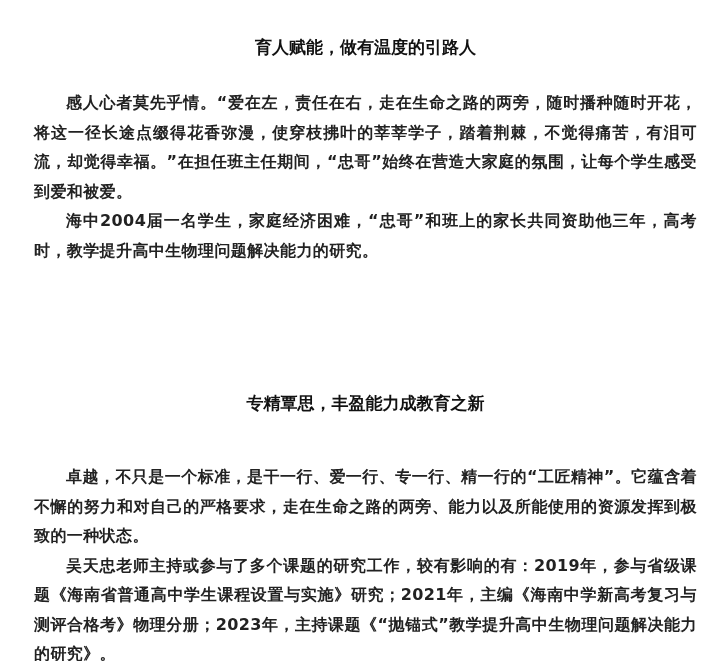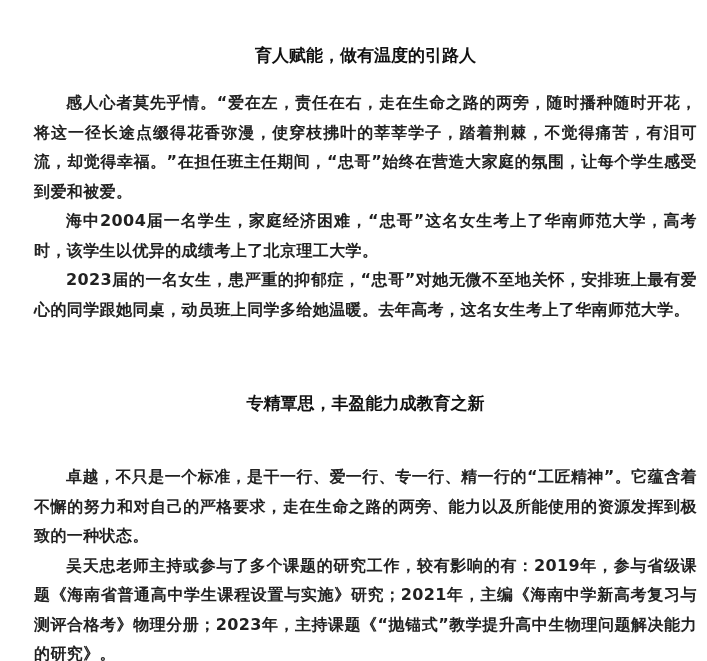--- a/index.html
+++ b/index.html
@@ -6,40 +6,39 @@
     body {
       width: 707px; height: 661px; overflow: hidden; position: relative;
       font-family: "DejaVu Sans", sans-serif;
       color: #222222;
     }
     .article { position: absolute; left: 34px; top: 0; width: 663px; }
     .heading {
       text-align: center; font-weight: bold; font-size: 17px; color: #111111;
       margin: 0; height: 30px; line-height: 30px;
     }
-    .h1 { position: absolute; left: 0; width: 663px; top: 32px; margin-top: 8px; }
+    .h1 { position: absolute; left: 0; width: 663px; top: 32px; }
     .h2 { position: absolute; left: 0; width: 663px; top: 388px; }
     .section { position: absolute; left: 0; width: 663px; font-weight: bold; }
     .s1 { top: 88px; }
     .s2 { top: 462px; }
     p.para {
       margin: 0; font-size: 16px; line-height: 29.5px;
       text-indent: 2em; text-align: justify; letter-spacing: 0.4px;
       word-break: break-all;
     }
   </style>
 </head>
 <body>
 
 <div class="article">
   <h2 class="heading h1">育人赋能，做有温度的引路人</h2>
   <div class="section s1">
     <p class="para">感人心者莫先乎情。“爱在左，责任在右，走在生命之路的两旁，随时播种随时开花，将这一径长途点缀得花香弥漫，使穿枝拂叶的莘莘学子，踏着荆棘，不觉得痛苦，有泪可流，却觉得幸福。”在担任班主任期间，“忠哥”始终在营造大家庭的氛围，让每个学生感受到爱和被爱。</p>
-    <p class="para">海中2004届一名学生，家庭经济困难，“忠哥”这名女生考上了华南师范大学，高考时，该学生以优异的成绩考上了北京理工大学。</p>
-    <p class="para">2023届的一名女生，患严重的抑郁症，“忠哥”对她无微不至地关怀，安排班上最有爱心的同学跟她同桌，动员班上同学多给她温暖。去年高考，这名女生考上了华南师范大学。</p>
+    <p class="para">海中2004届一名学生，家庭经济困难，“忠哥”和班上的家长共同资助他三年，高考时，教学提升高中生物理问题解决能力的研究。</p>
   </div>
 
   <h2 class="heading h2">专精覃思，丰盈能力成教育之新</h2>
   <div class="section s2">
     <p class="para">卓越，不只是一个标准，是干一行、爱一行、专一行、精一行的“工匠精神”。它蕴含着不懈的努力和对自己的严格要求，走在生命之路的两旁、能力以及所能使用的资源发挥到极致的一种状态。</p>
     <p class="para">吴天忠老师主持或参与了多个课题的研究工作，较有影响的有：2019年，参与省级课题《海南省普通高中学生课程设置与实施》研究；2021年，主编《海南中学新高考复习与测评合格考》物理分册；2023年，主持课题《“抛锚式”教学提升高中生物理问题解决能力的研究》。</p>
   </div>
 </div>
 
 </body></html>

